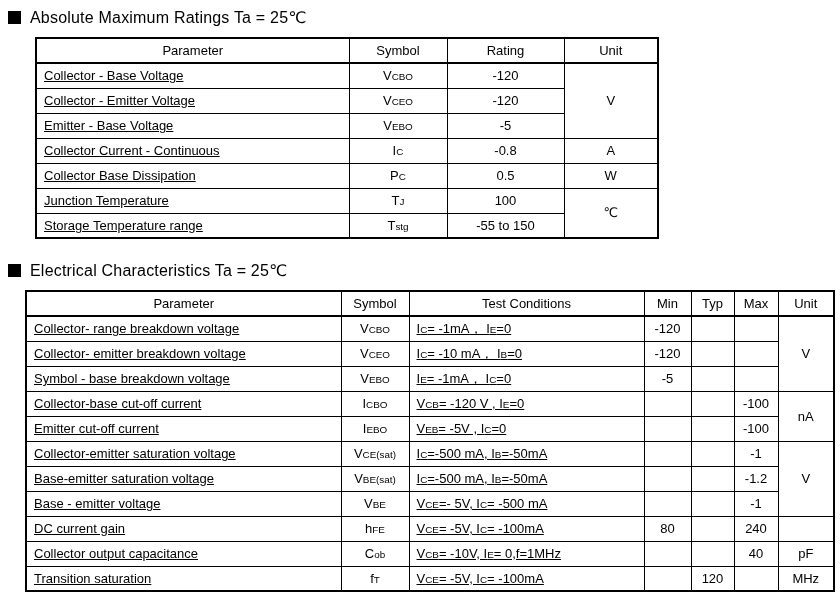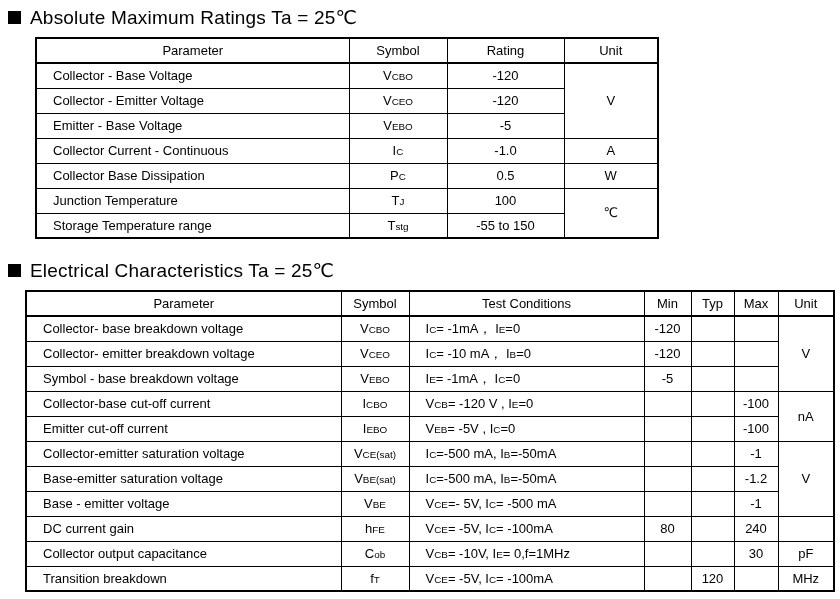--- a/index.html
+++ b/index.html
@@ -8,21 +8,21 @@
     width: 840px; height: 599px;
     background: #ffffff;
     color: #000000;
     font-family: "Liberation Sans", "DejaVu Sans", sans-serif;
     padding: 6px 0 0 8px;
     overflow: hidden;
   }
   .section-title {
     display: flex;
     align-items: center;
-    font-size: 19px;
+    font-size: 16px;
     height: 22px;
     letter-spacing: 0.2px;
   }
   .sq {
     width: 13px; height: 13px;
     background: #000;
     display: inline-block;
     margin-right: 9px;
     flex: 0 0 auto;
   }
@@ -36,21 +36,21 @@
     font-size: 13px;
     font-weight: normal;
     height: 25px;
     padding: 0 4px;
     text-align: center;
     vertical-align: middle;
     overflow: hidden;
     white-space: nowrap;
   }
   thead th { border-bottom: 2px solid #000; margin-left: 46px; }
-  td.l { text-align: left; padding-left: 16px; }
+  td.l { text-align: left; padding-left: 7px; text-decoration: underline; }
   .sb { font-size: 0.76em; }
   #t1 { width: 622px; margin: 9px 0 0 27px; }
   #title2 { margin-top: 20px; }
   #t2 { width: 808px; margin: 9px 0 0 17px; }
 </style>
 </head>
 <body>
 
 <div class="section-title">
   <span class="sq"></span>
@@ -85,21 +85,21 @@
       <td>-120</td>
     </tr>
     <tr>
       <td class="l">Emitter - Base Voltage</td>
       <td>V<span class="sb">EBO</span></td>
       <td>-5</td>
     </tr>
     <tr>
       <td class="l">Collector Current  - Continuous</td>
       <td>I<span class="sb">C</span></td>
-      <td>-1.0</td>
+      <td>-0.8</td>
       <td>A</td>
     </tr>
     <tr>
       <td class="l">Collector Base Dissipation</td>
       <td>P<span class="sb">C</span></td>
       <td>0.5</td>
       <td>W</td>
     </tr>
     <tr>
       <td class="l">Junction Temperature</td>
@@ -136,21 +136,21 @@
       <th>Symbol</th>
       <th>Test Conditions</th>
       <th>Min</th>
       <th>Typ</th>
       <th>Max</th>
       <th>Unit</th>
     </tr>
   </thead>
   <tbody>
     <tr>
-      <td class="l">Collector- base breakdown voltage</td>
+      <td class="l">Collector- range breakdown voltage</td>
       <td>V<span class="sb">CBO</span></td>
       <td class="l">I<span class="sb">C</span>= -1mA，  I<span class="sb">E</span>=0</td>
       <td>-120</td>
       <td></td>
       <td></td>
       <td rowspan="3">V</td>
     </tr>
     <tr>
       <td class="l">Collector- emitter breakdown voltage</td>
       <td>V<span class="sb">CEO</span></td>
@@ -217,25 +217,25 @@
       <td></td>
       <td>240</td>
       <td></td>
     </tr>
     <tr>
       <td class="l">Collector output  capacitance</td>
       <td>C<span class="sb">ob</span></td>
       <td class="l">V<span class="sb">CB</span>= -10V, I<span class="sb">E</span>= 0,f=1MHz</td>
       <td></td>
       <td></td>
-      <td>30</td>
+      <td>40</td>
       <td>pF</td>
     </tr>
     <tr>
-      <td class="l">Transition breakdown</td>
+      <td class="l">Transition saturation</td>
       <td>f<span class="sb">T</span></td>
       <td class="l">V<span class="sb">CE</span>= -5V, I<span class="sb">C</span>= -100mA</td>
       <td></td>
       <td>120</td>
       <td></td>
       <td>MHz</td>
     </tr>
   </tbody>
 </table>
 

